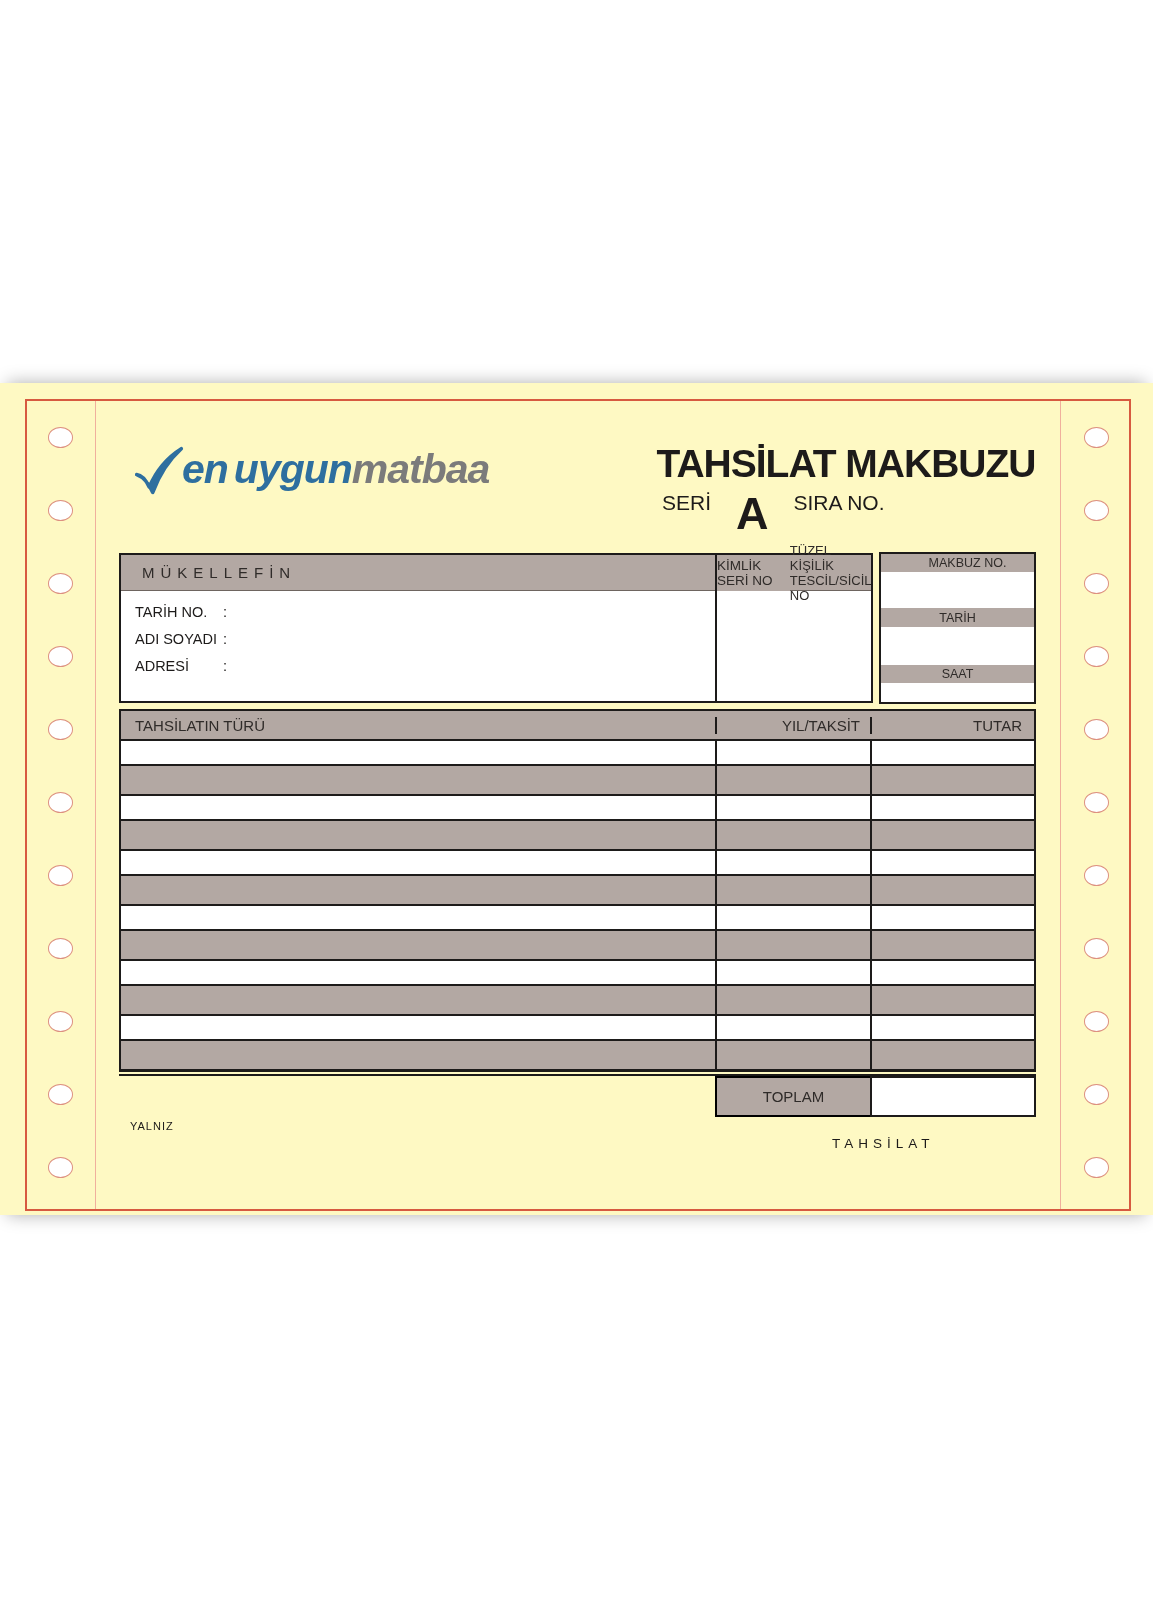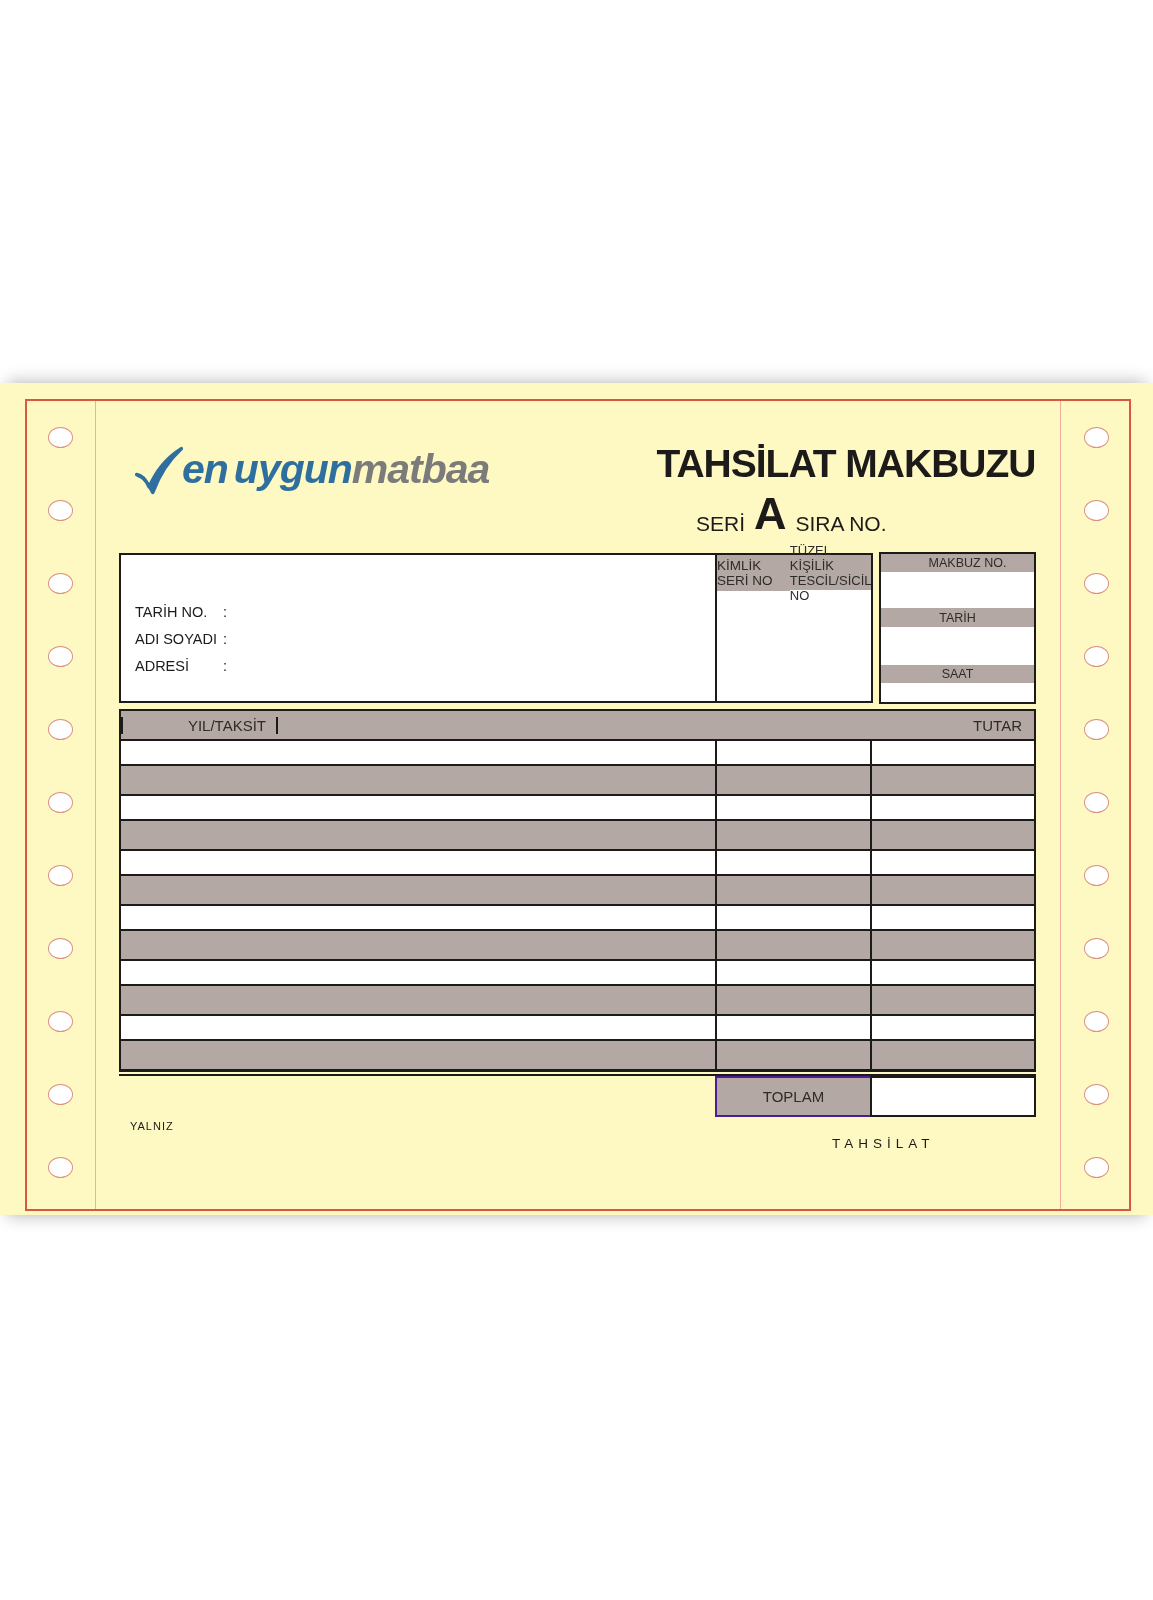--- a/index.html
+++ b/index.html
@@ -29,21 +29,21 @@
   .logo svg { margin-right:-4px; margin-top:4px; }
   .logo .t { font-style:italic; font-weight:bold; font-size:41px; letter-spacing:-1px; line-height:1; }
   .logo .blue { color:#2e6f9f; }
   .logo .gap  { margin-left:6px; }
   .logo .gray { color:#7b7b7b; }
   
   .title {
     position:absolute; left:650px; top:59px; width:392px; text-align:center;
     font-size:39px; font-weight:bold; letter-spacing:-1px; color:#1d1b1a; white-space:nowrap;
   }
-  .seri-line { position:absolute; left:696px; top:108px; display:flex; align-items:flex-end; }
+  .seri-line { position:absolute; left:662px; top:108px; display:flex; align-items:flex-start;gap:16px; }
   .seri-label, .sira-label { font-size:21px; color:#1d1b1a; }
   .seri-value { font-size:45px; font-weight:bold; margin:0 9px; line-height:1; }
   
   .mukellef-box {
     position:absolute; left:119px; top:170px; width:754px; height:150px;
     border:2px solid #1d1b1a; box-sizing:border-box; background:#fff;
   }
   .mukellef-head {
     height:35px; line-height:35px; background:#b3a8a3; border-bottom:1px solid #6e6560;
     padding-left:21px; font-size:15px; letter-spacing:6px; color:#2f2b29;
@@ -85,21 +85,21 @@
   .thead { height:28px; background:#b3a8a3; display:flex; align-items:center; font-size:15px; color:#2f2b29; }
   .r { display:flex; height:23px; border-top:2px solid #1d1b1a; background:#fff; }
   .r.gray { height:28px; background:#b3a8a3; }
   .c1 { width:594px; padding-left:14px; box-sizing:border-box; }
   .c2 { width:157px; border-left:2px solid #1d1b1a; border-right:2px solid #1d1b1a;
         box-sizing:border-box; text-align:right; padding-right:10px; }
   .c3 { flex:1; text-align:right; padding-right:12px; box-sizing:border-box; }
   .dline { position:absolute; left:119px; top:691px; width:917px; height:2px; background:#1d1b1a; }
   .toplam-gray {
     position:absolute; left:715px; top:693px; width:157px; height:41px;
-    border:2px solid #4c1d95; box-sizing:border-box; background:#b3a8a3;
+    border:2px solid #000000; box-sizing:border-box; background:#b3a8a3;
     display:flex; align-items:center; justify-content:center; font-size:15px; color:#2f2b29;
   }
   .toplam-white {
     position:absolute; left:870px; top:693px; width:166px; height:41px;
     border:2px solid #1d1b1a; box-sizing:border-box; background:#fff;
   }
   .yalniz    { position:absolute; left:130px; top:737px; font-size:11px; letter-spacing:1px; }
   .tahsildar { position:absolute; left:832px; top:753px; font-size:13.5px; letter-spacing:5px; }
 </style>
 </head>
@@ -149,20 +149,21 @@
 
     <div class="title">TAHSİLAT MAKBUZU</div>
 
     <div class="seri-line">
       <span class="seri-label">SERİ</span>
       <span class="seri-value">A</span>
       <span class="sira-label">SIRA NO.</span>
     </div>
 
     <div class="mukellef-box">
+      <div class="mukellef-head">MÜKELLEFİN</div>
       <div class="mfields">
         <div class="mrow">
           <span class="mlabel">TARİH NO.</span>
           <span>:</span>
         </div>
         <div class="mrow">
           <span class="mlabel">ADI SOYADI</span>
           <span>:</span>
         </div>
         <div class="mrow">
@@ -185,20 +186,21 @@
       <div class="mband mb-no">MAKBUZ NO.</div>
       <div class="msp1"></div>
       <div class="mband mb-tarih">TARİH</div>
       <div class="msp2"></div>
       <div class="mband mb-saat">SAAT</div>
       <div class="mrest"></div>
     </div>
 
     <div class="items-table">
       <div class="thead">
+        <div class="c1">TAHSİLATIN TÜRÜ</div>
         <div class="c2">YIL/TAKSİT</div>
         <div class="c3">TUTAR</div>
       </div>
       <div id="items-tbody">
           <div class="r">
             <div class="c1"></div>
             <div class="c2"></div>
             <div class="c3"></div>
           </div>
           <div class="r gray">

